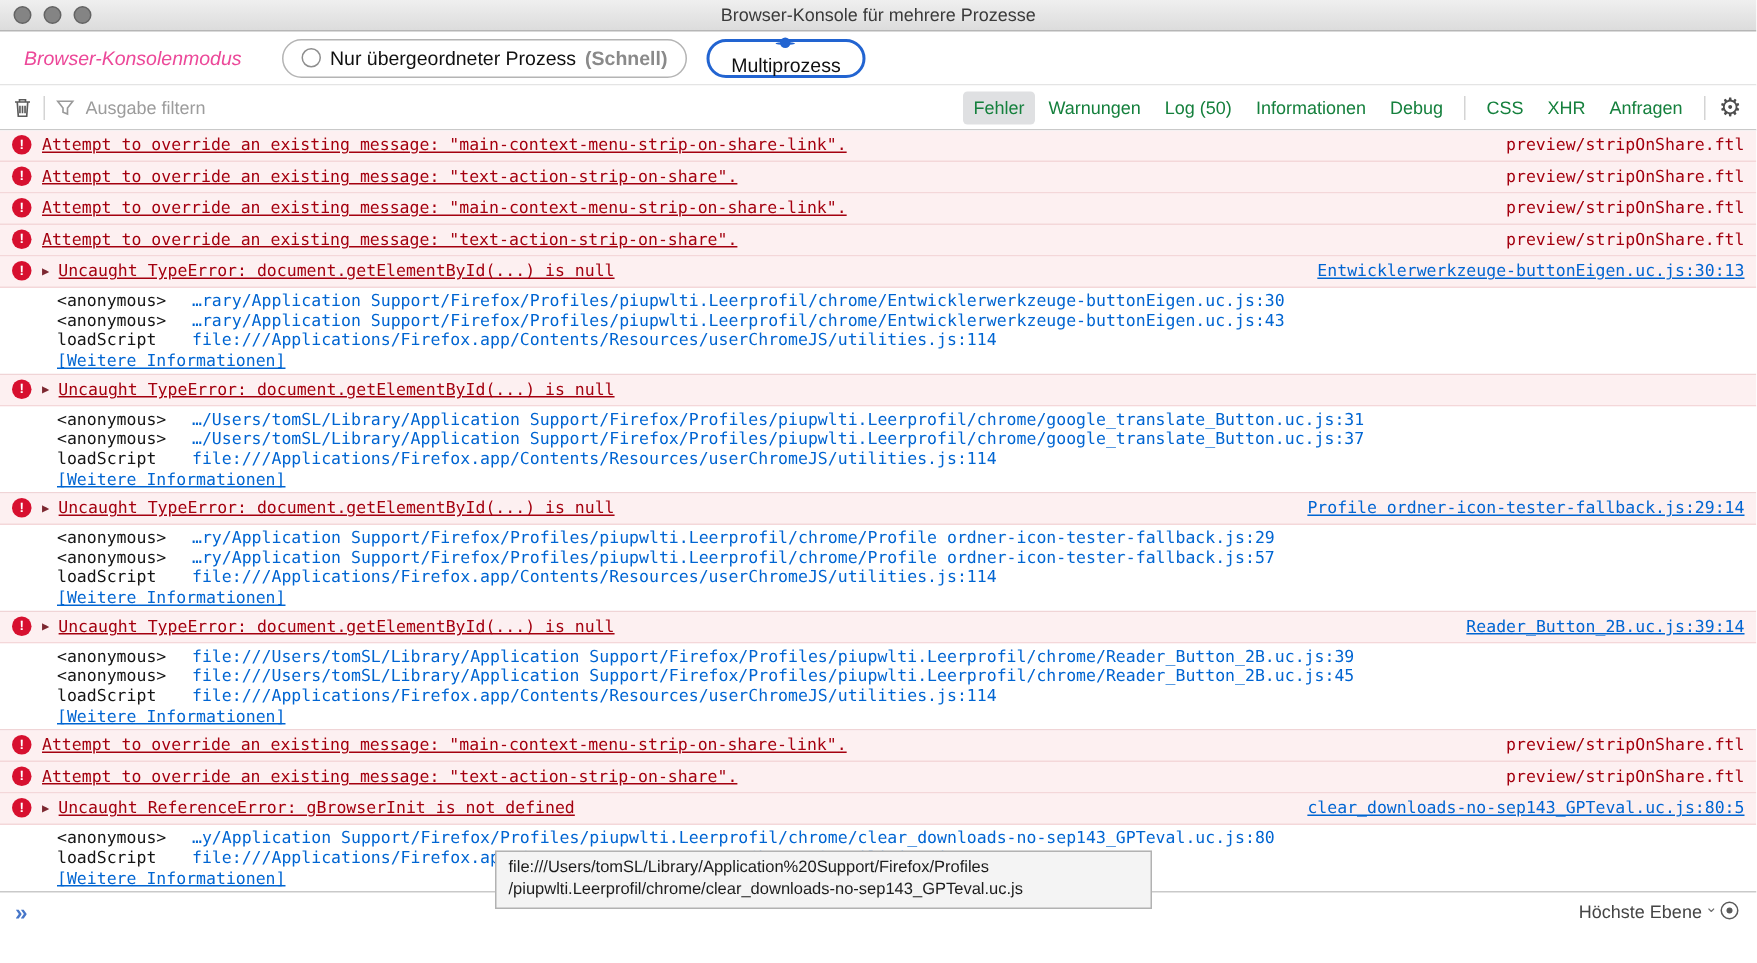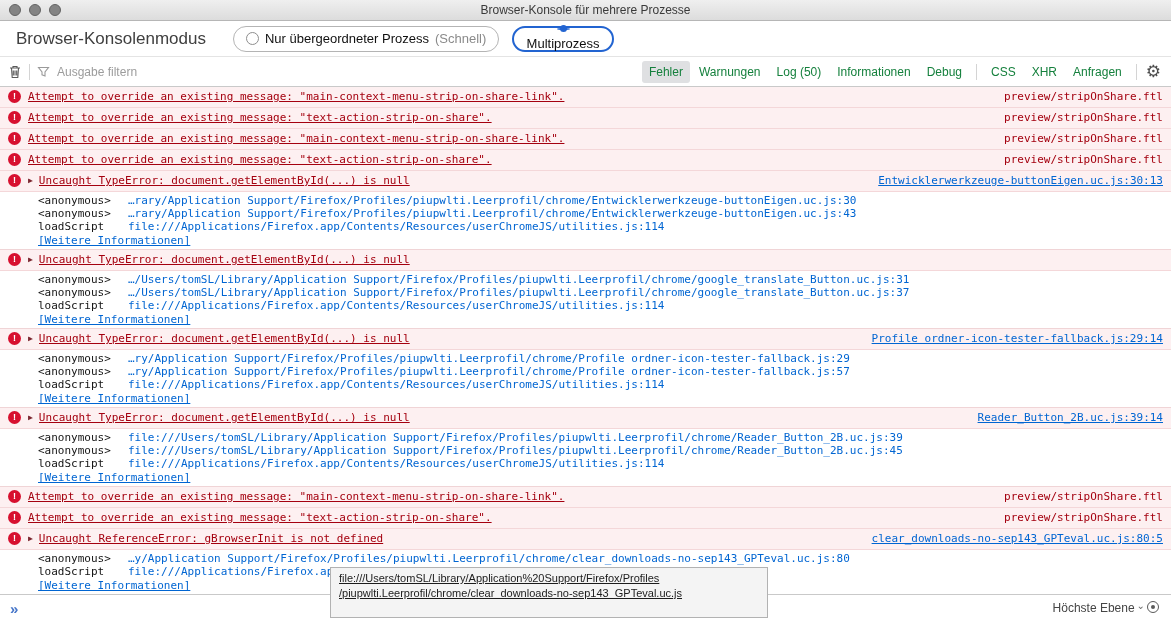--- a/index.html
+++ b/index.html
@@ -10,25 +10,25 @@
   
   .titlebar { flex:0 0 21px; background:linear-gradient(#efefef,#dcdcdc); border-bottom:1px solid #b6b6b6;
               position:relative; display:flex; align-items:center; justify-content:center; }
   .title { font-size:12px; color:#3a3a3a; }
   .traffic { position:absolute; left:9px; top:4px; display:flex; gap:8px; }
   .tl { width:12px; height:12px; border-radius:50%; background:#848484; border:1px solid #636363; }
 
   
   .modebar { flex:0 0 36px; background:#fff; display:flex; align-items:center; padding-left:16px; gap:13px;
              border-bottom:1px solid #e4e4e4; }
-  .mode-label { font-size:17px; color:#404040; margin-right:14px; }
+  .mode-label { font-size:13px; color:#ec4899; margin-right:14px;font-style:italic; }
   .mode-option { display:flex; align-items:center; gap:6px; height:26px; padding:0 12px;
                  border:1px solid #b4b4b4; border-radius:13px; font-size:13px; color:#101010; cursor:default; }
   .mode-option.selected { border:2px solid #2264d1;flex-direction:column; }
-  .hint { color:#8a8a8a; }
+  .hint { color:#8a8a8a;font-weight:bold; }
   .radio { width:13px; height:13px; border-radius:50%; border:1px solid #8e8e8e; background:#fff; position:relative; }
   .radio.checked { border-color:#2264d1; }
   .radio.checked::after { content:""; position:absolute; left:50%; top:50%; width:7px; height:7px; margin:-3.5px;
                           border-radius:50%; background:#2264d1; }
 
   
   .toolbar { flex:0 0 30px; background:#fff; border-bottom:1px solid #c9c9c9; display:flex; align-items:center;
              padding:0 8px; gap:7px; }
   .sep { width:1px; height:16px; background:#d4d4d4; flex:0 0 auto; }
   .filter-input { flex:1 1 auto; border:none; outline:none; font-size:12px; color:#333; min-width:50px; }
@@ -64,21 +64,21 @@
                align-items:flex-start; justify-content:space-between; padding:6px 12px 0 10px; }
   .prompt { color:#4676c9; font-size:15px; font-weight:bold; line-height:15px; }
   .ctx { display:flex; gap:2px; font-size:12px; color:#454545; }
   .chev { font-size:10px; color:#6a6a6a; line-height:10px; }
   .target-icon { width:12px; height:12px; border:1.5px solid #5a5a5a; border-radius:50%; position:relative; display:inline-block; }
   .target-icon::after { content:""; position:absolute; left:50%; top:50%; width:4px; height:4px; margin:-2px;
                         background:#5a5a5a; border-radius:50%; }
 
   
   .tooltip { position:absolute; left:330px; top:567px; width:438px; background:#f4f4f4; border:1px solid #b2b2b2;
-             font-size:11px; color:#1c1c1c; padding:3px 8px 16px; line-height:15px; z-index:10;text-decoration:underline; }
+             font-size:11px; color:#1c1c1c; padding:3px 8px 4px; line-height:15px; z-index:10; }
 </style>
 </head>
 <body>
 
 <div class="window">
 
   <div class="titlebar">
     <div class="traffic">
       <span class="tl"></span>
       <span class="tl"></span>

